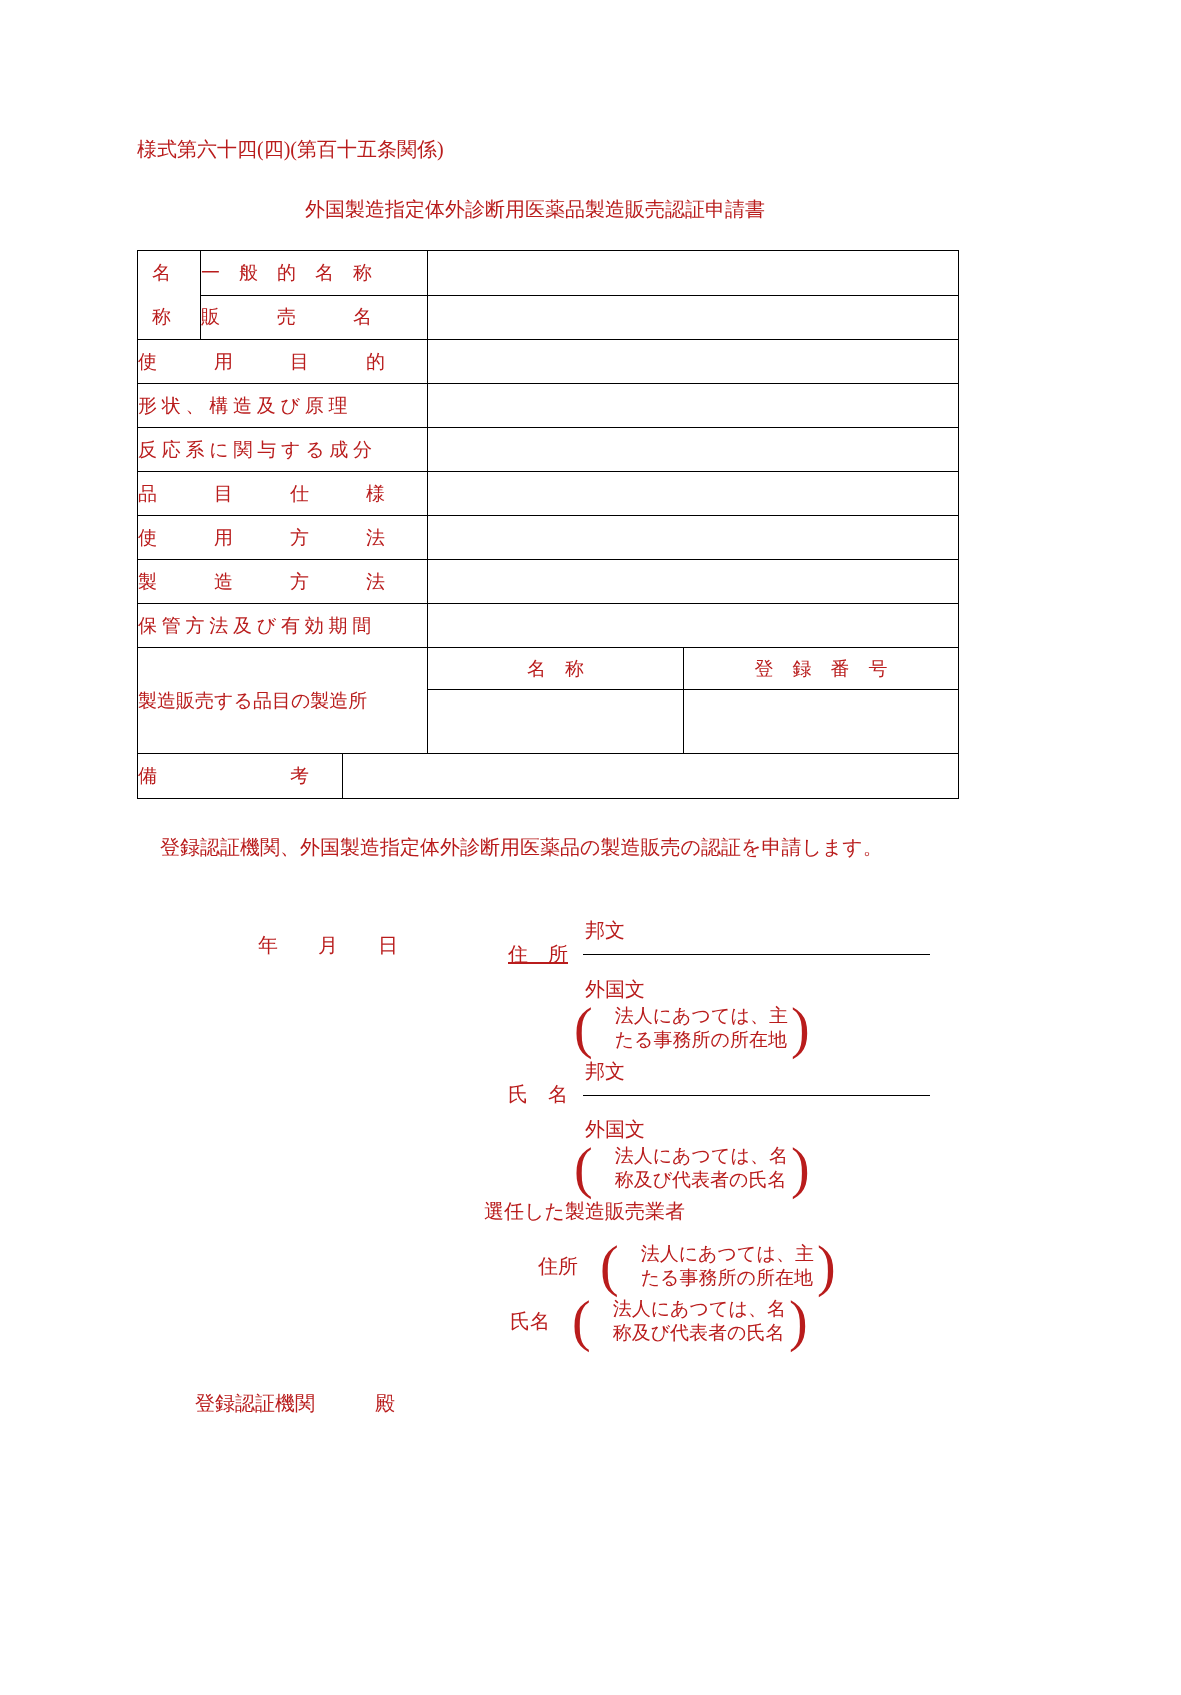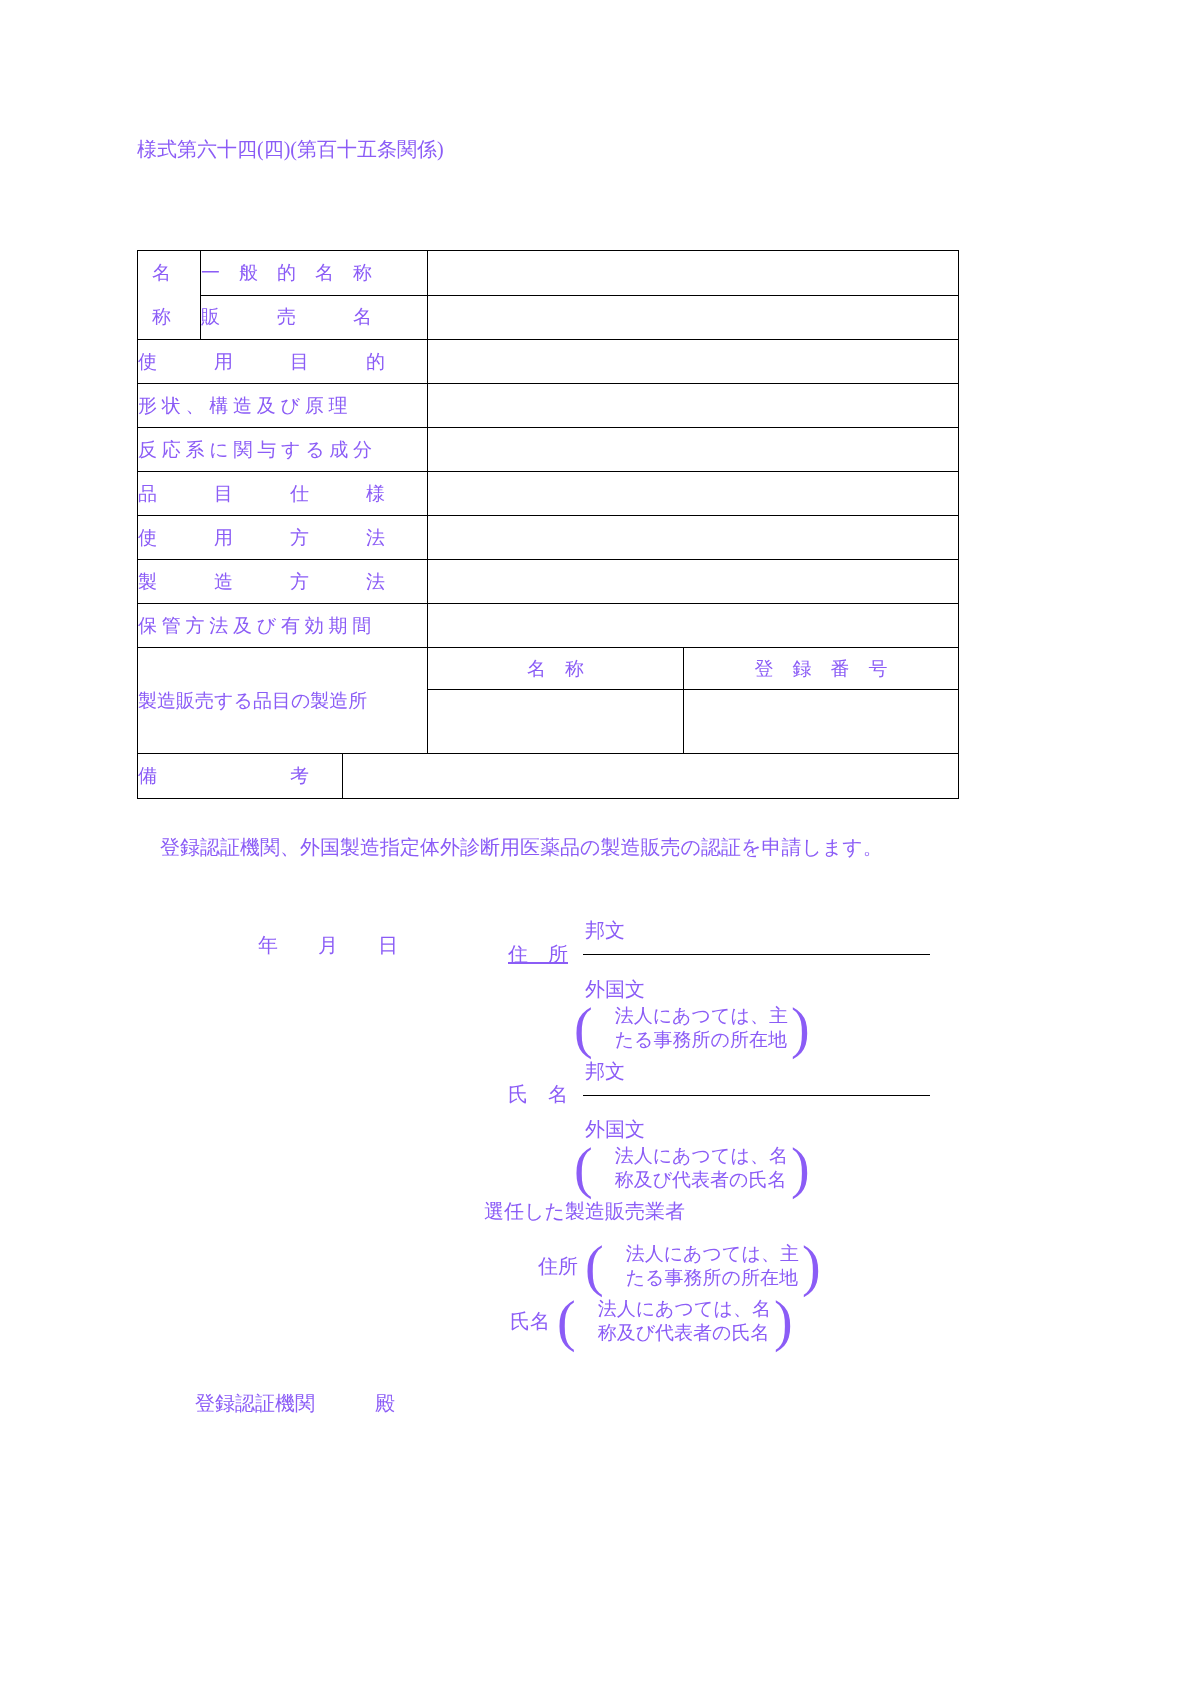--- a/index.html
+++ b/index.html
@@ -2,21 +2,21 @@
 <html><head>
 <meta charset="utf-8">
 <style>
   * { margin:0; padding:0; box-sizing:border-box; }
   html,body { background:#ffffff; }
   .page {
     position:relative;
     width:1181px;
     height:1639px;
     background:#ffffff;
-    color:#8b5cf6;
+    color:#b91c1c;
     font-family:"Liberation Serif","DejaVu Serif",serif;
     font-size:20px;
     overflow:hidden;
   }
   .abs { position:absolute; }
 
   
   .app-table {
     position:absolute;
     left:137px; top:250px;
@@ -63,30 +63,31 @@
     font-weight:400;
     font-family:"Liberation Serif","DejaVu Serif",serif;
   }
   .note-lines {
     font-size:19px;
     line-height:24px;
     padding:0 3px;
     white-space:pre-line;
     margin-left:19px;
   }
-  .label-gap { margin-right:7px; white-space:pre; }
+  .label-gap { margin-right:22px; white-space:pre; }
   .txt { white-space:pre; }
 </style>
 </head>
 <body>
 
 <div class="page">
 
   <div class="abs txt" style="left:137px; top:136px;">様式第六十四(四)(第百十五条関係)</div>
 
+  <div class="abs txt" style="left:305px; top:196px;">外国製造指定体外診断用医薬品製造販売認証申請書</div>
 
   <table class="app-table">
     <colgroup>
       <col style="width:63px">
       <col style="width:142px">
       <col style="width:85px">
       <col style="width:256px">
       <col style="width:275px">
     </colgroup>
     <tbody>

